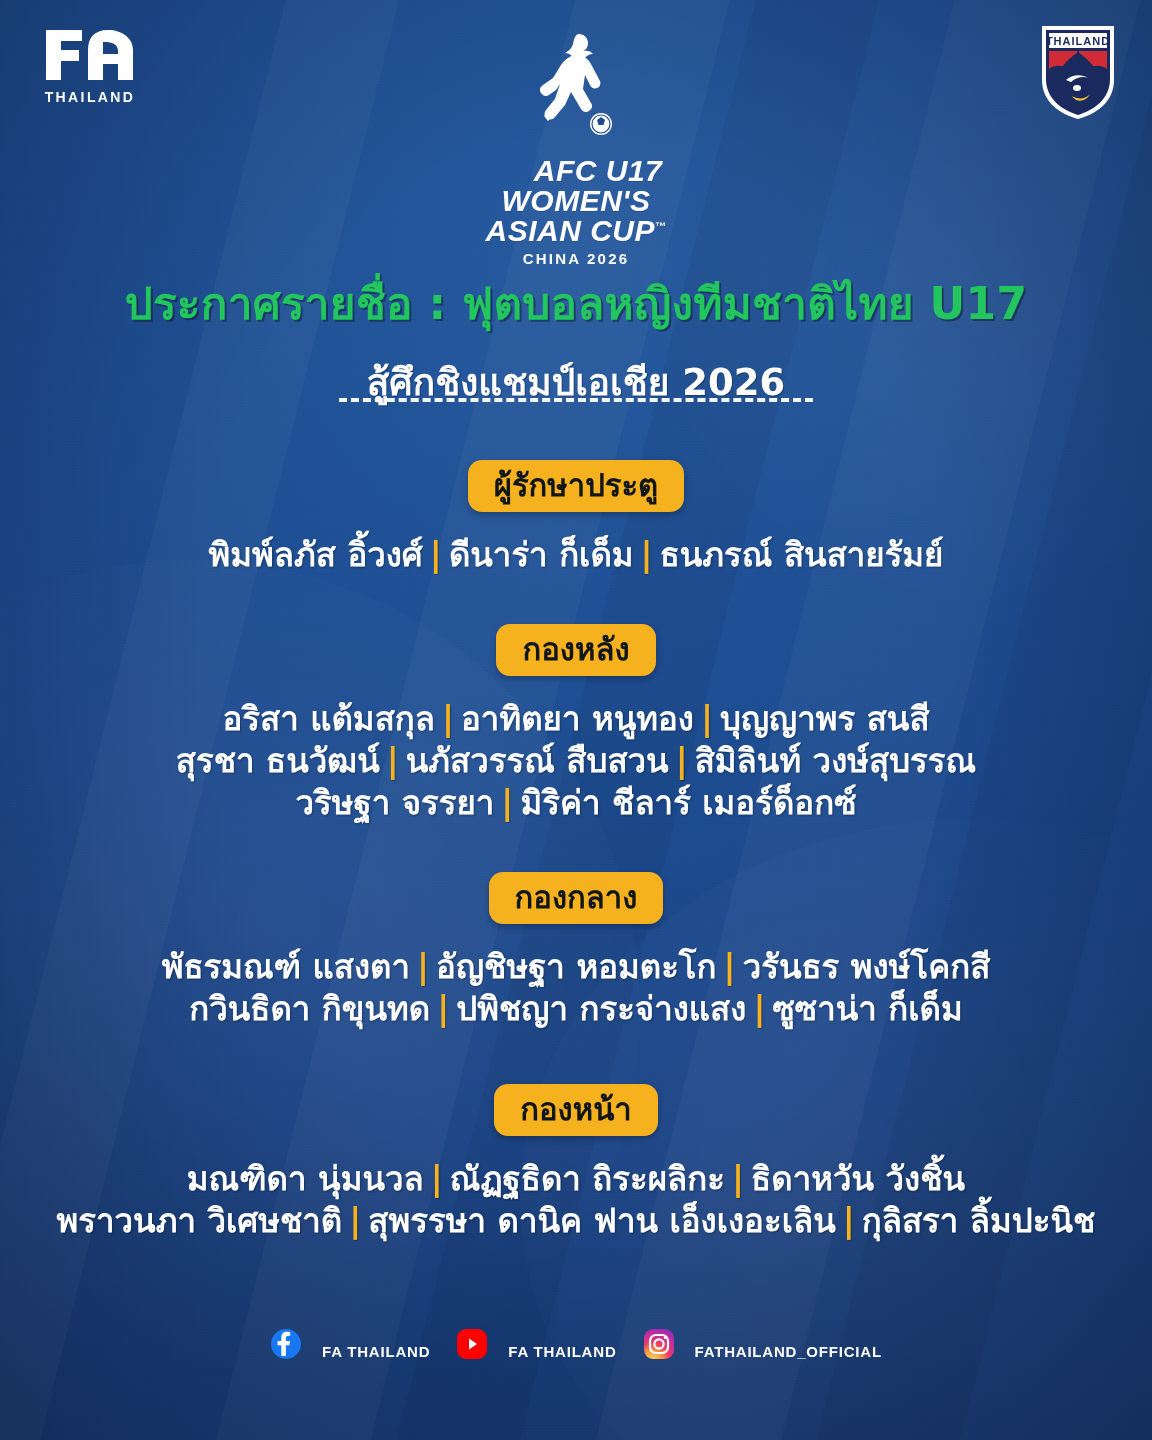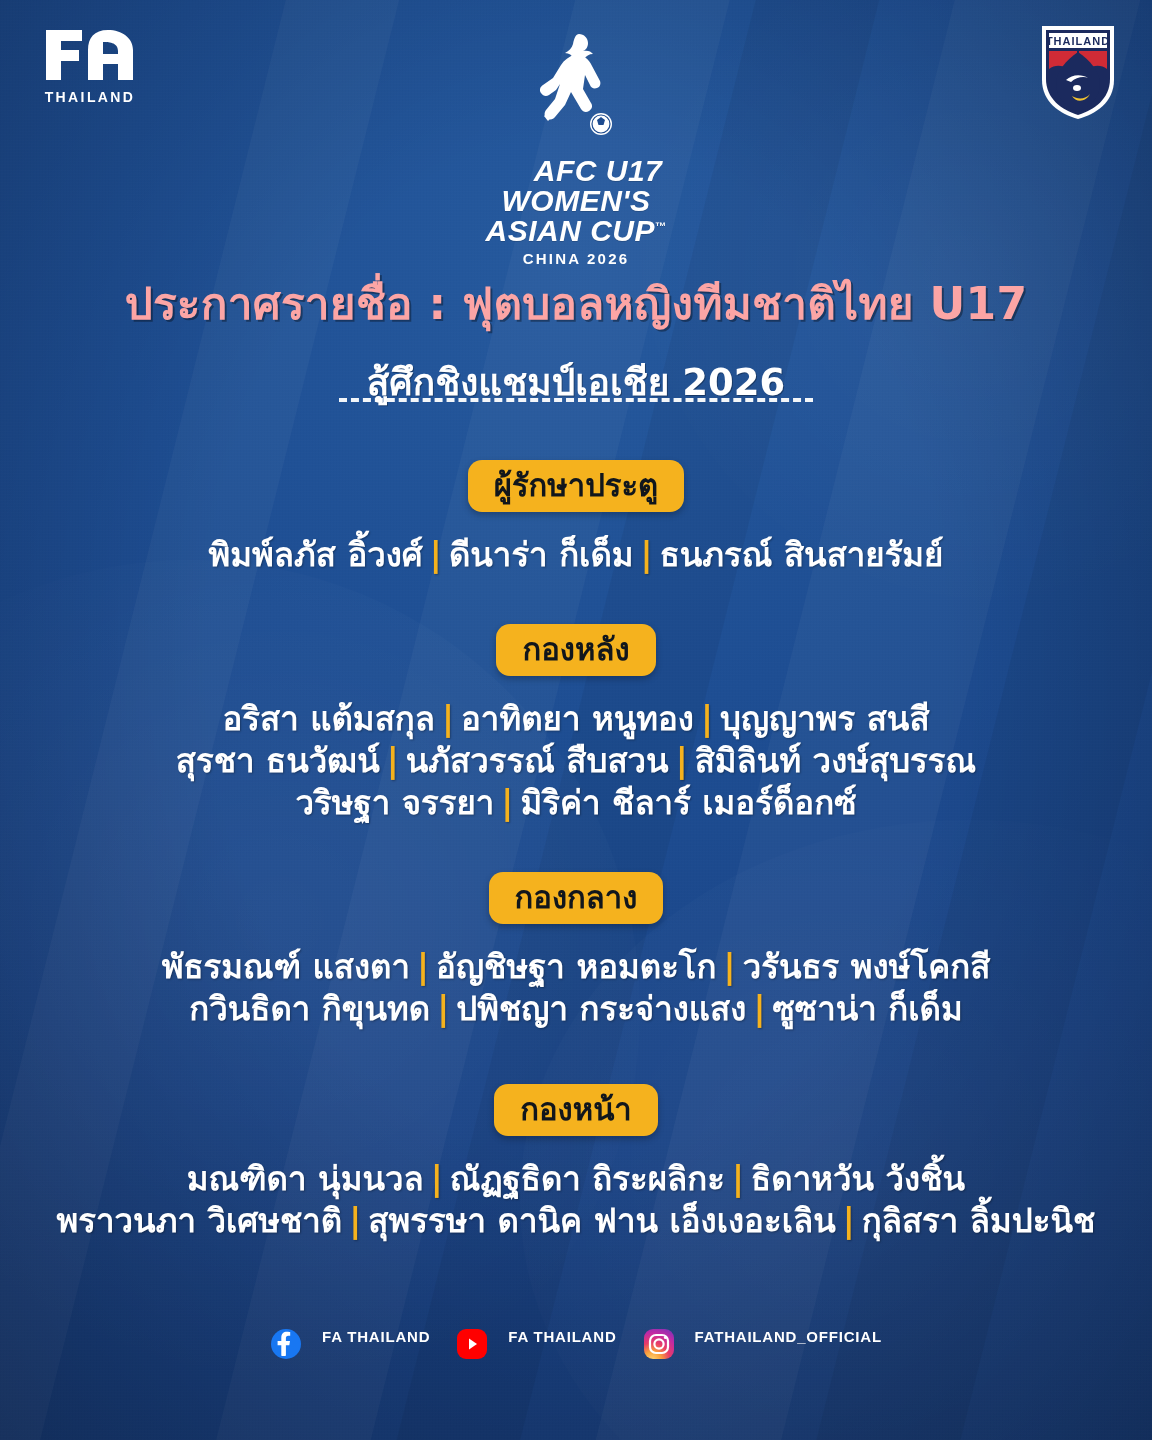--- a/index.html
+++ b/index.html
@@ -44,21 +44,21 @@
       font-weight:800; font-style:italic; letter-spacing:.5px; line-height:1.0;
       font-size:30px; text-shadow:0 1px 0 rgba(0,0,0,.15);
   }
   .afc .l1{ margin-top:6px;padding-left:44px; }
   .afc .sup{ font-size:11px; vertical-align:super; font-style:normal; font-weight:700;}
   .afc .l4{ font-size:15px; font-weight:700; letter-spacing:2.2px; margin-top:4px; }
 
   
   .title{
     position:absolute; left:0; right:0; top:268px; text-align:center;
-    color:#fca5a5; font-size:44px; font-weight:700; letter-spacing:.3px;
+    color:#22c55e; font-size:44px; font-weight:700; letter-spacing:.3px;
     text-shadow:2px 2px 0 rgba(0,0,0,.35);
     font-family:"DejaVu Sans","Liberation Sans",sans-serif;
   }
   .subtitle{
     position:absolute; left:0; right:0; top:352px; text-align:center;
     color:#ffffff; font-size:37px; font-weight:700;
     text-shadow:1px 1px 0 rgba(0,0,0,.3);
     font-family:"DejaVu Sans","Liberation Sans",sans-serif;
   }
   .divider{
@@ -82,21 +82,21 @@
     text-shadow:1px 1px 2px rgba(0,0,0,.3);
     white-space:nowrap;
   }
   .sep{ color:#F5B21E; font-weight:700; padding:0 7px; }
 
   
   .footer{
     position:absolute; left:0; right:0; top:1328px;
     display:flex; justify-content:center; align-items:center; gap:26px;
   }
-  .social{ display:flex; align-items:flex-start; gap:20px; }
+  .social{ display:flex; align-items:flex-end; gap:20px; }
   .social .label{
     color:#ffffff; font-size:15px; font-weight:700; letter-spacing:.8px;
     font-family:"Liberation Sans", sans-serif;
   }
   .ico{ width:32px; height:32px; display:block; flex:0 0 auto; }
 </style>
 </head>
 <body>
 
 <div class="bg">

